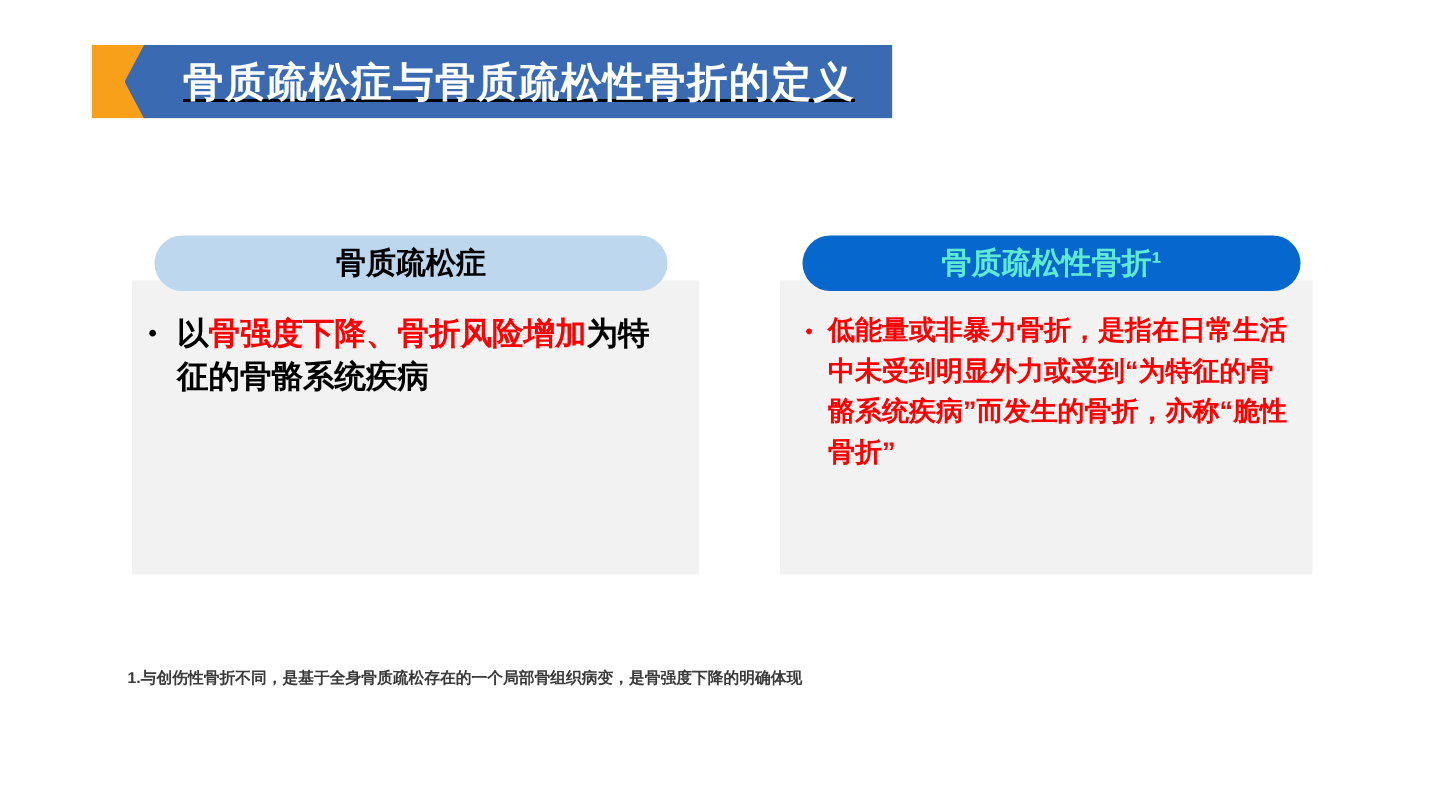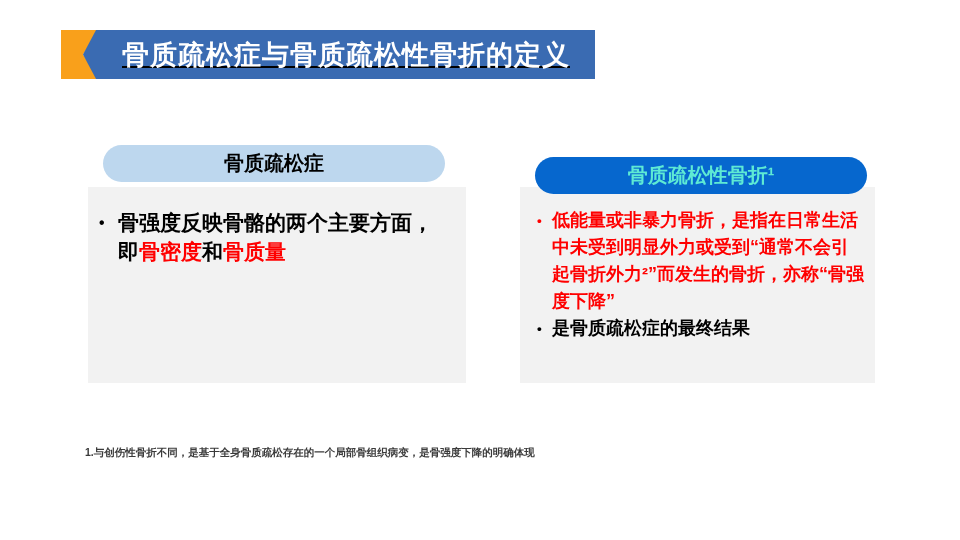--- a/index.html
+++ b/index.html
@@ -39,21 +39,21 @@
     position:absolute;background:var(--panel-gray);
   }
   .panel-body.left{left:88px;top:187px;width:378px;height:196px;}
   .panel-body.right{left:520px;top:187px;width:355px;height:196px;}
 
   .panel-pill{
     position:absolute;height:37px;border-radius:19px;
     display:flex;align-items:center;justify-content:center;
     font-size:20px;font-weight:bold;z-index:2;
   }
-  .panel-pill.left{left:103px;top:145px;width:342px;background:var(--pill-light-blue);color:#000000;}
+  .panel-pill.left{left:103px;top:157px;width:342px;background:var(--pill-light-blue);color:#000000;}
   .panel-pill.right{left:535px;top:157px;width:332px;background:var(--pill-blue);color:#5eead4;}
 
   ul.bullets{
     list-style:none;margin:0;font-weight:bold;color:#000000;
   }
   ul.bullets.left{padding:21px 24px 0 4px;font-size:21px;line-height:29px;}
   ul.bullets.right{padding:20px 10px 0 10px;font-size:18px;line-height:27px;}
   ul.bullets li{position:relative;}
   ul.bullets.left li{padding-left:26px;}
   ul.bullets.right li{padding-left:22px;}
@@ -74,31 +74,30 @@
 
 <div class="slide">
 
   <div class="accent-shape"></div>
   <div class="title-banner">
     <span class="title-text">骨质疏松症与骨质疏松性骨折的定义</span>
   </div>
 
   <div class="panel-body left">
     <ul class="bullets left">
-        <li class="bullet-black"><span>骨强度反映骨骼的两个主要方面，即</span><span class="red">骨密度</span><span>和</span><span class="red">骨质量</span></li>
+        <li class="bullet-black"><span>以</span><span class="red">骨强度下降、骨折风险增加</span><span>为特征的骨骼系统疾病</span></li>
       </ul>
   </div>
   <div class="panel-pill left">
     <span>骨质疏松症</span>
   </div>
 
   <div class="panel-body right">
     <ul class="bullets right">
-        <li class="bullet-red"><span class="red">低能量或非暴力骨折，是指在日常生活中未受到明显外力或受到“通常不会引起骨折外力²”而发生的骨折，亦称“骨强度下降”</span></li>
-        <li class="bullet-black"><span>是骨质疏松症的最终结果</span></li>
+        <li class="bullet-red"><span class="red">低能量或非暴力骨折，是指在日常生活中未受到明显外力或受到“为特征的骨骼系统疾病”而发生的骨折，亦称“脆性骨折”</span></li>
       </ul>
   </div>
   <div class="panel-pill right">
     <span>骨质疏松性骨折¹</span>
   </div>
 
   <div class="footnotes">
       <div>1.与创伤性骨折不同，是基于全身骨质疏松存在的一个局部骨组织病变，是骨强度下降的明确体现</div>
     </div>
 

